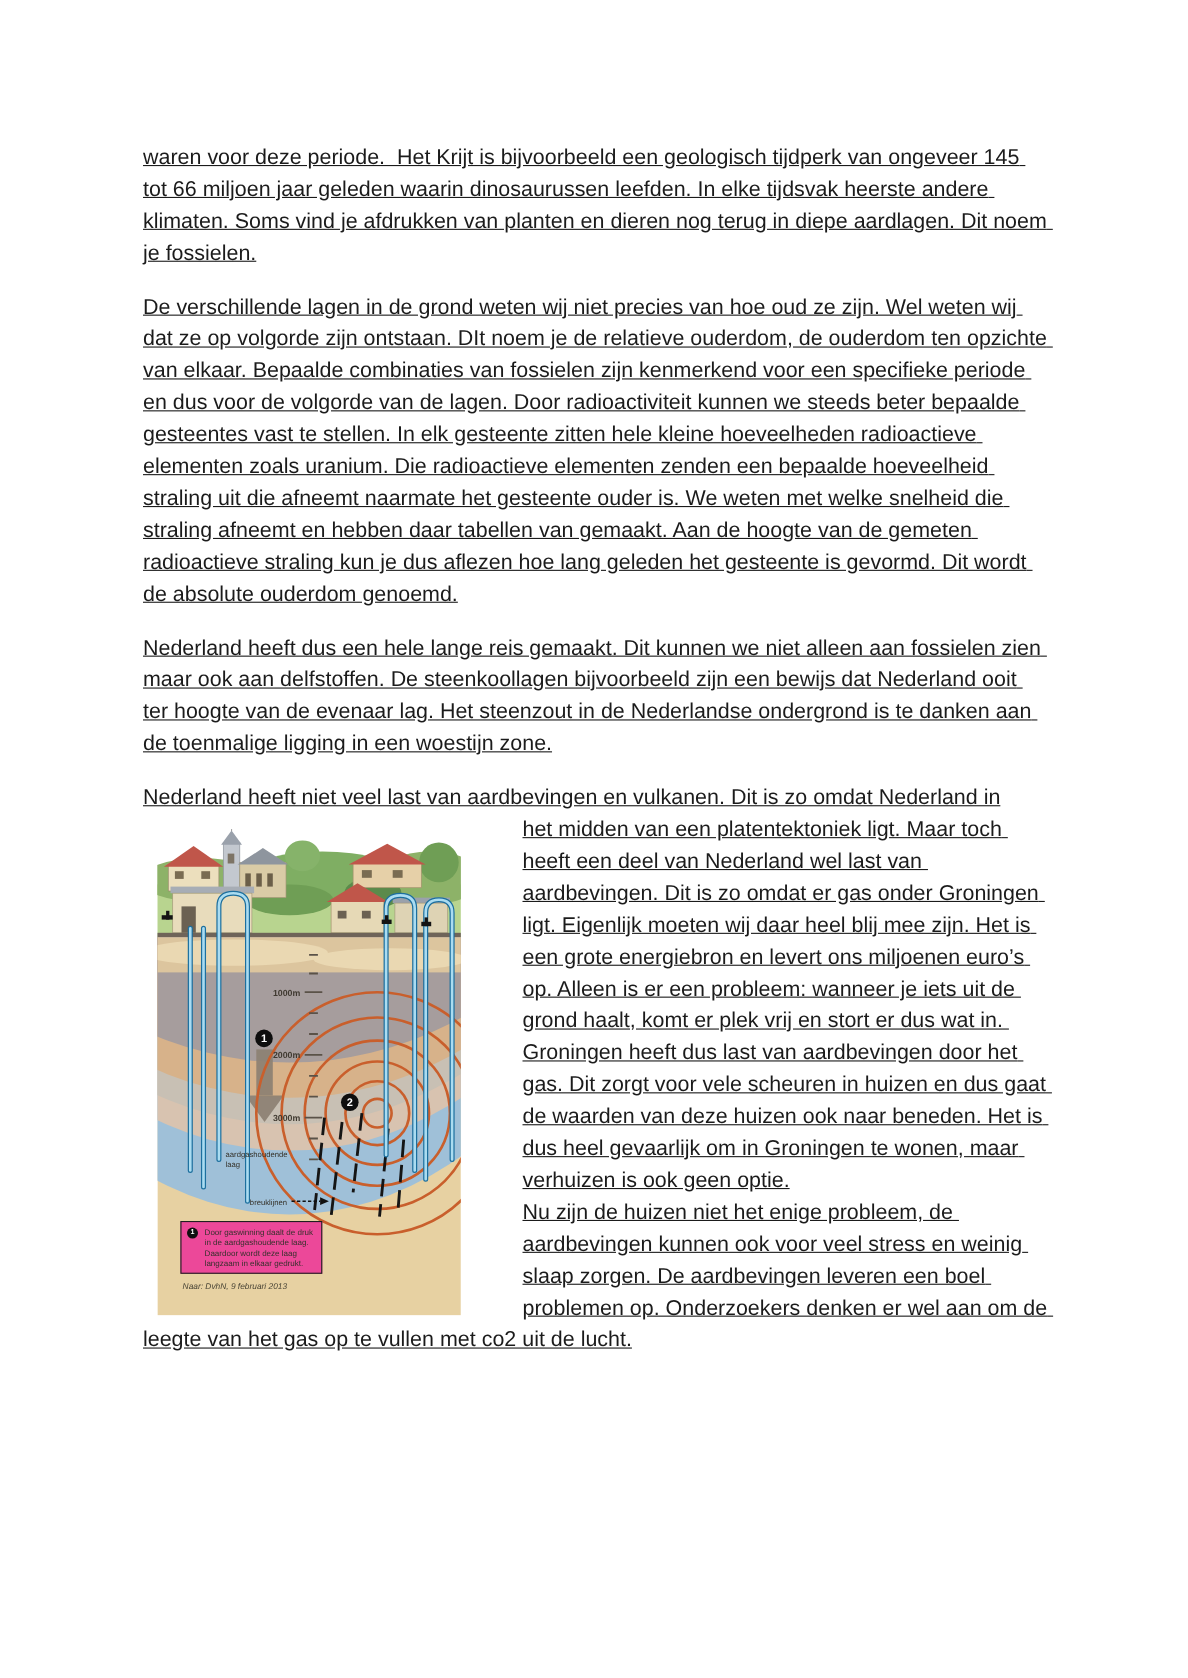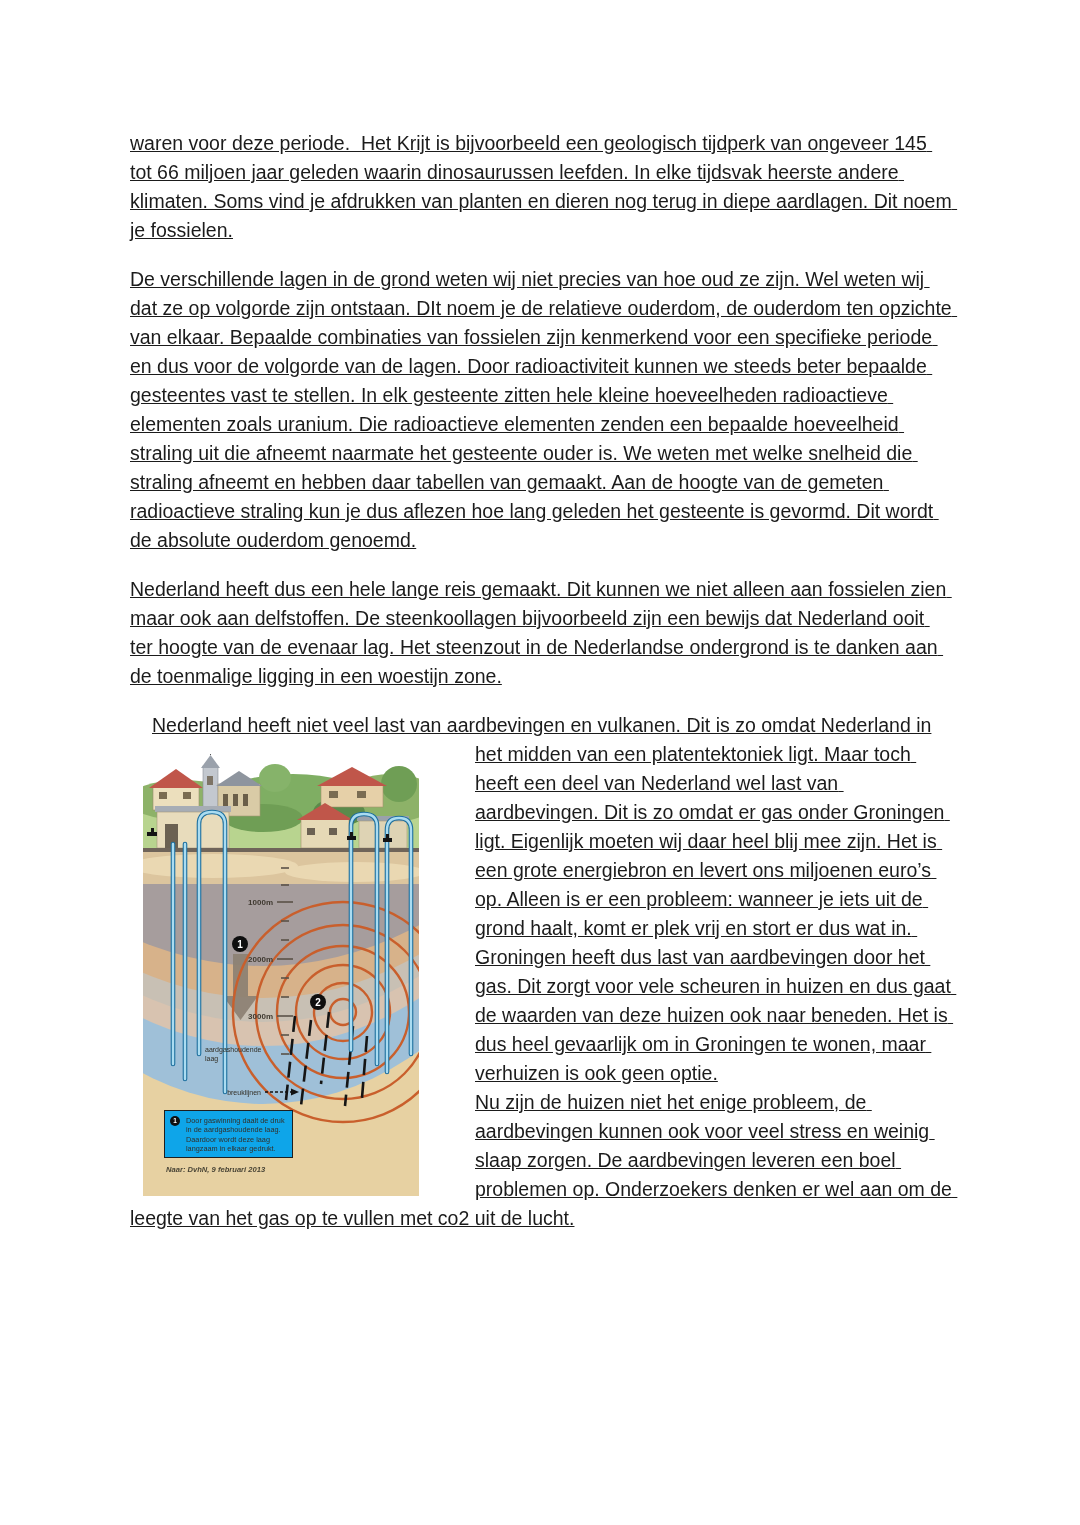--- a/index.html
+++ b/index.html
@@ -9,42 +9,42 @@
   }
   .content{position:absolute;left:130px;top:129px;width:822px;}
   p.body-text{
     margin:0 0 20px 0;font-size:19.5px;line-height:29px;
     white-space:pre-wrap;color:#1b1b1b;text-decoration:underline;
   }
   h1.section-heading{
     font-size:30px;line-height:36px;margin:26px 0 10px 0;font-weight:bold;
     color:#3a3a3a;text-decoration:underline;text-decoration-thickness:2.5px;
   }
-  p.intro{margin-bottom:0;margin-left:22px;}
+  p.intro{margin-bottom:0;}
   .wrapzone{overflow:visible;}
   .wrapzone::after{content:"";display:block;clear:both;}
   .figure-float{
     float:left;width:320px;height:442px;margin:14px 12px 6px 13px;
     position:relative;background:#ffffff;
   }
   .figure-float svg{position:absolute;left:0;top:0;}
   .cap-box{
-    position:absolute;box-sizing:border-box;background:#0ea5e9;border:1.6px solid #1f1f1f;
+    position:absolute;box-sizing:border-box;background:#ec4899;border:1.6px solid #1f1f1f;
     padding:5px 5px 4px 21px;font-size:7.3px;line-height:9.3px;color:#33302a;
   }
   .cap-box .cap-num{
     position:absolute;left:5px;top:5px;width:10px;height:10px;border-radius:50%;
     background:#101010;color:#ffffff;font-size:6.5px;font-weight:bold;
     text-align:center;line-height:10px;
   }
   .cap-1{left:21px;top:356px;width:129px;height:48px;}
   .cap-2{left:156px;top:355px;width:119px;height:70px;}
   .fig-source{
     position:absolute;left:23px;top:411px;font-style:italic;
-    font-size:7.6px;color:#4a4536;font-weight:bold;
+    font-size:7.6px;color:#4a4536;
   }
 </style>
 </head>
 <body>
 
 <div class="content">
 
   <p class="body-text">waren voor deze periode.  Het Krijt is bijvoorbeeld een geologisch tijdperk van ongeveer 145 tot 66 miljoen jaar geleden waarin dinosaurussen leefden. In elke tijdsvak heerste andere klimaten. Soms vind je afdrukken van planten en dieren nog terug in diepe aardlagen. Dit noem je fossielen.</p>
 
   <p class="body-text">De verschillende lagen in de grond weten wij niet precies van hoe oud ze zijn. Wel weten wij dat ze op volgorde zijn ontstaan. DIt noem je de relatieve ouderdom, de ouderdom ten opzichte van elkaar. Bepaalde combinaties van fossielen zijn kenmerkend voor een specifieke periode en dus voor de volgorde van de lagen. Door radioactiviteit kunnen we steeds beter bepaalde gesteentes vast te stellen. In elk gesteente zitten hele kleine hoeveelheden radioactieve elementen zoals uranium. Die radioactieve elementen zenden een bepaalde hoeveelheid straling uit die afneemt naarmate het gesteente ouder is. We weten met welke snelheid die straling afneemt en hebben daar tabellen van gemaakt. Aan de hoogte van de gemeten radioactieve straling kun je dus aflezen hoe lang geleden het gesteente is gevormd. Dit wordt de absolute ouderdom genoemd.</p>

